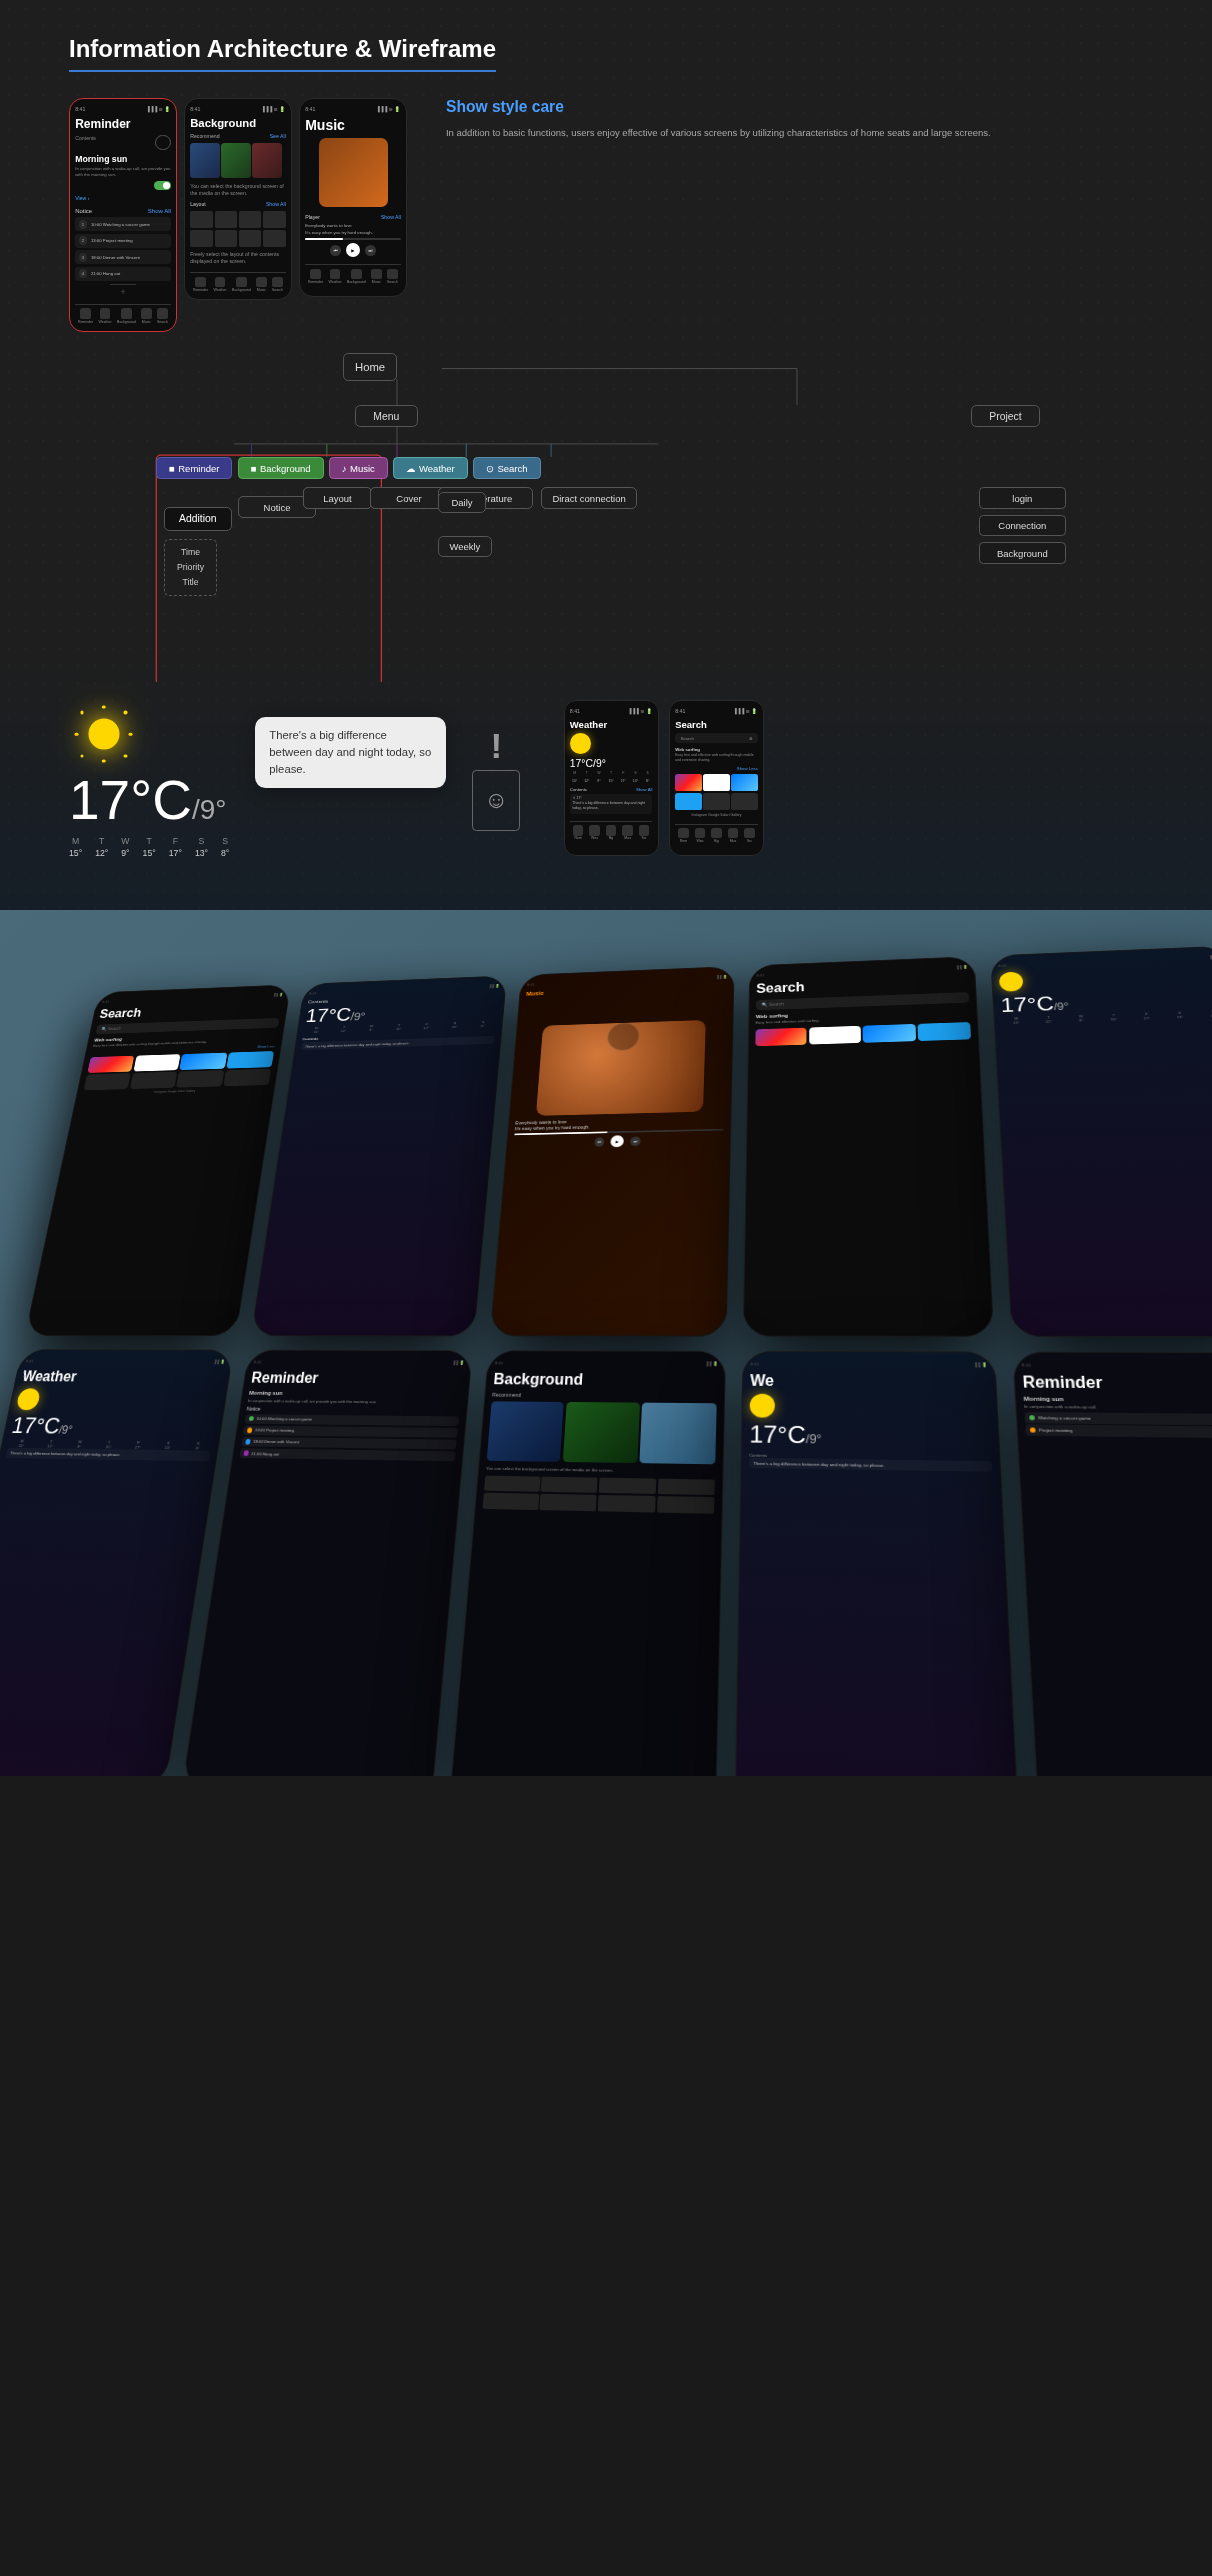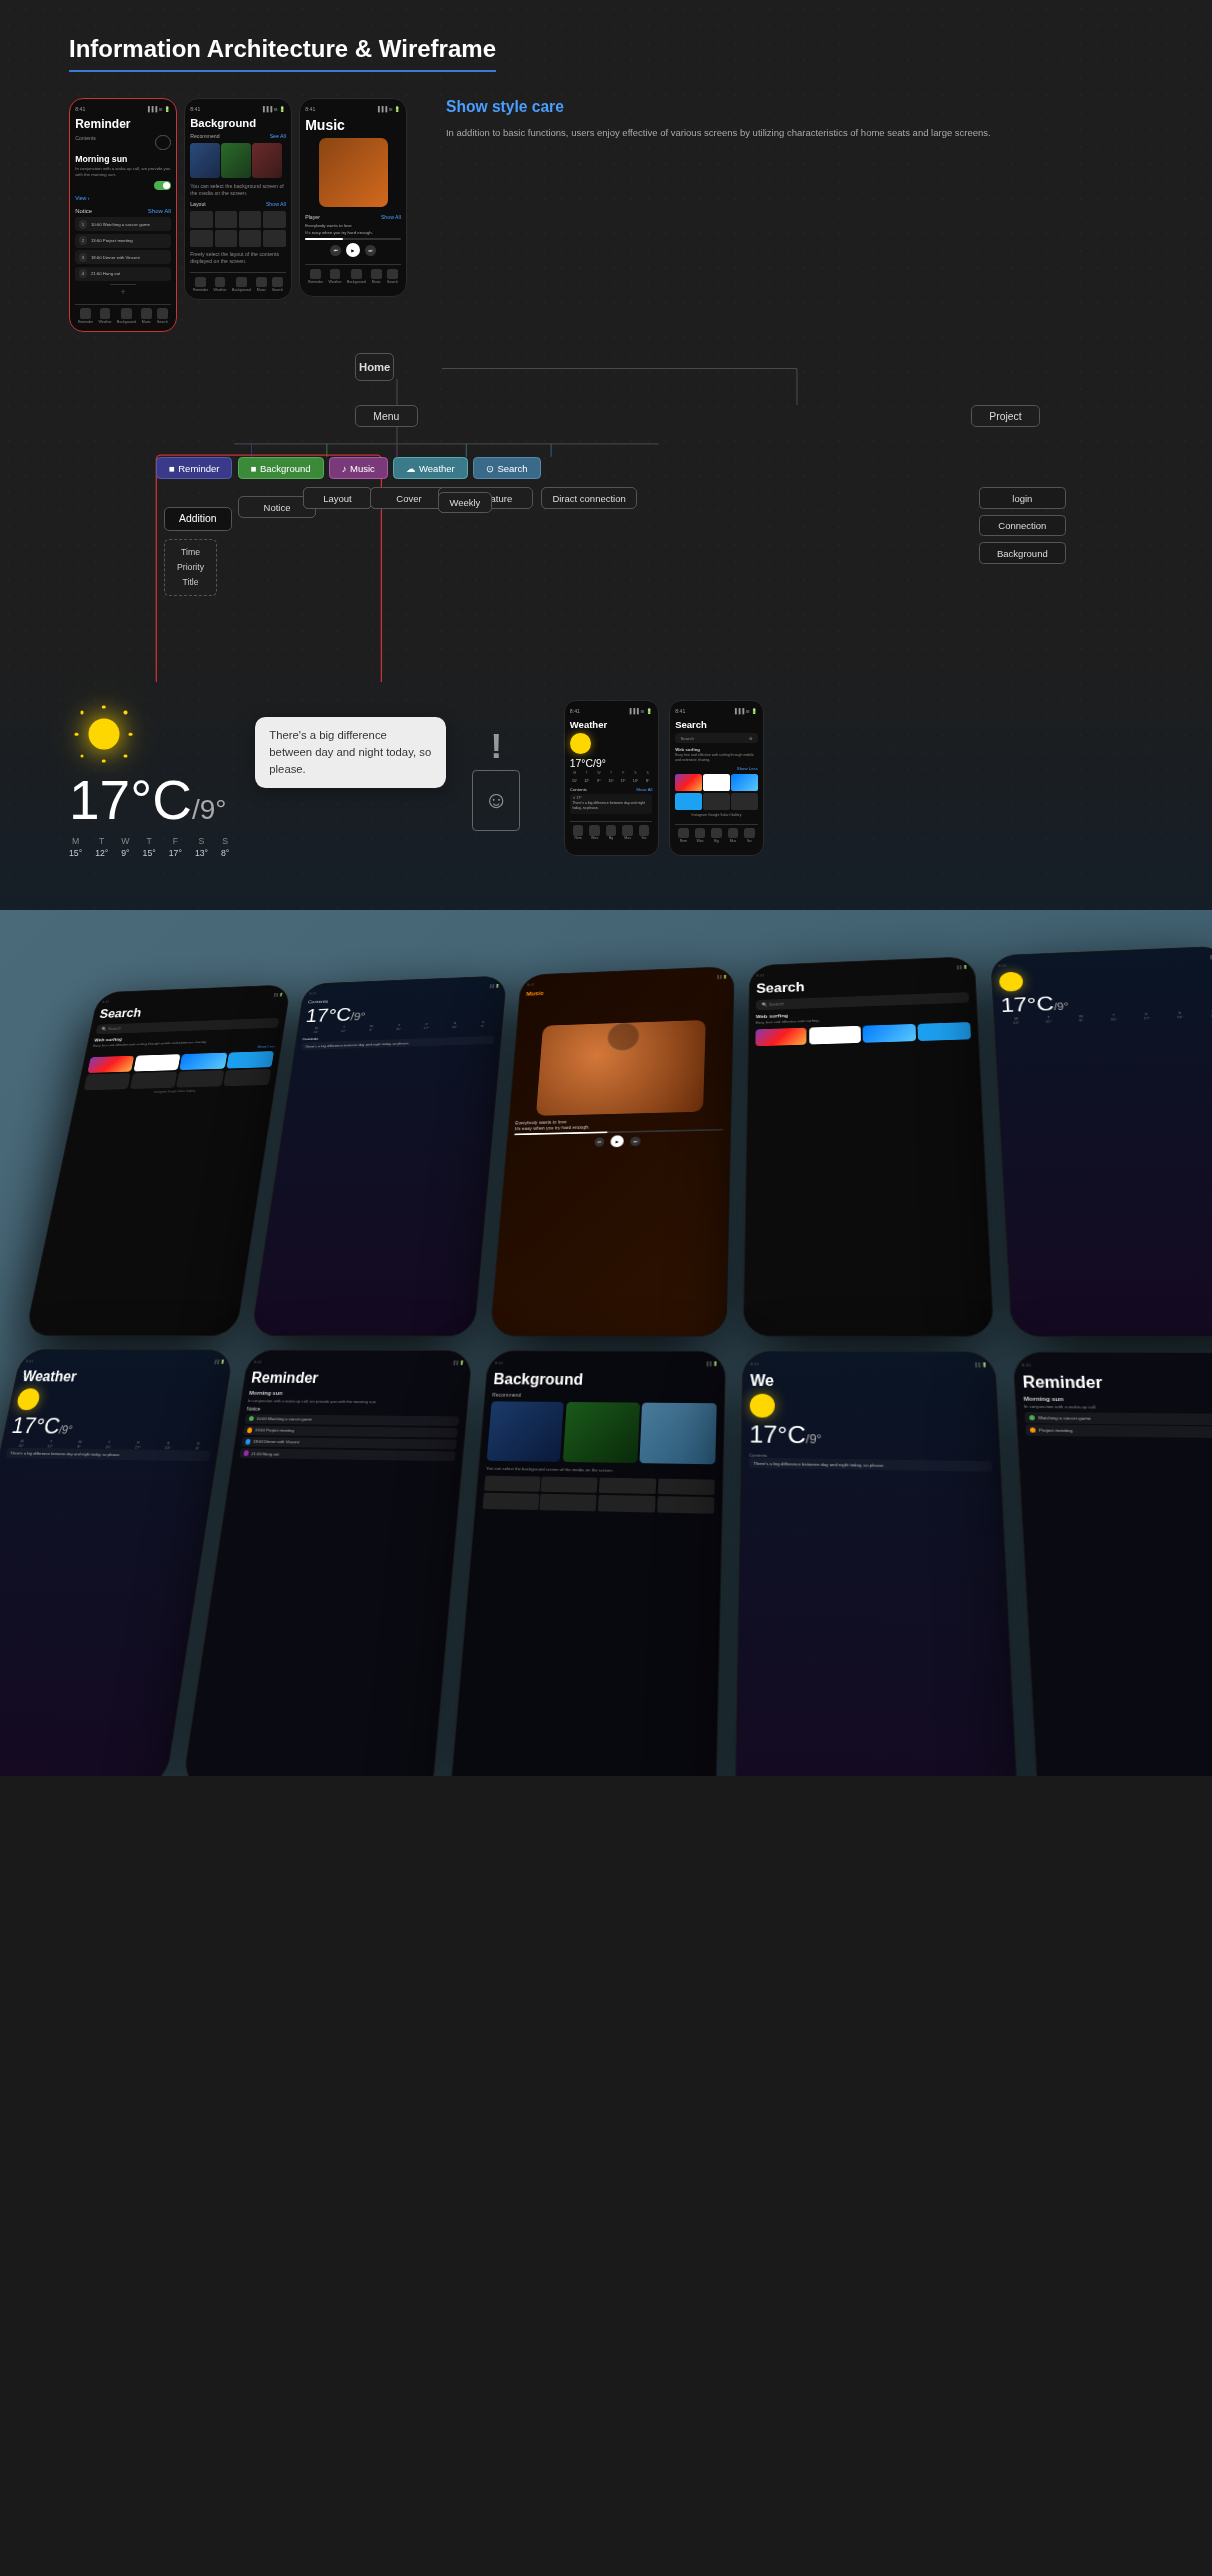--- a/index.html
+++ b/index.html
@@ -908,21 +908,21 @@
       <line x1="378" y1="105" x2="378" y2="120" stroke="#7a3a7a" stroke-width="1"></line>
       <line x1="458" y1="105" x2="458" y2="120" stroke="#3a7a8a" stroke-width="1"></line>
       <line x1="556" y1="105" x2="556" y2="120" stroke="#3a6a8a" stroke-width="1"></line>
 
       <line x1="430" y1="18" x2="840" y2="18" stroke="#555" stroke-width="1"></line>
       <line x1="840" y1="18" x2="840" y2="60" stroke="#555" stroke-width="1"></line>
 
       <rect x="100" y="118" width="260" height="265" rx="5" stroke="#cc3333" stroke-width="1.5" fill="none"></rect>
     </svg>
 
-    <div class="box" style="left:286px; top:0; padding:7px 3px; font-size:11.3px;font-weight:bold;">
+    <div class="box" style="left:274px; top:0; padding:7px 11px; font-size:11.3px;">
       <span>Home</span>
     </div>
 
     <div class="box" style="left:286px; top:52px; padding:4.3px 17.3px; font-size:10.4px;">
       <span>Menu</span>
     </div>
 
     <div class="box" style="right:104px; top:52px; padding:4.3px 17.3px; font-size:10.4px;">
       <span>Project</span>
     </div>
@@ -964,21 +964,21 @@
       <div class="box" style="min-width:78px;">Lyrics shown</div>
       <div class="box" style="min-width:78px;">Cover</div>
     </div>
 
     <div style="position:absolute; left:369px; top:134px; display:flex; flex-direction:column; gap:6px;">
       <div class="box" style="min-width:78px;">Pictogram</div>
       <div class="box" style="min-width:78px;">Tip</div>
       <div class="box" style="min-width:95px;">Temperature</div>
       <div style="display:flex; gap:4.3px; margin-top:4.3px;">
         <div class="box" style="min-width:48px;">Daily</div>
-        <div class="box" style="min-width:48px;">Weekly</div>
+        <div class="box" style="min-width:48px;margin-top:44px;">Weekly</div>
       </div>
     </div>
 
     <div style="position:absolute; left:472px; top:134px; display:flex; flex-direction:column; gap:6px;">
       <div class="box" style="min-width:87px;">Browse</div>
       <div class="box" style="min-width:87px;">Diract connection</div>
     </div>
 
     <div style="position:absolute; right:78px; top:134px; display:flex; flex-direction:column; gap:6px;">
       <div class="login-box">login</div>

